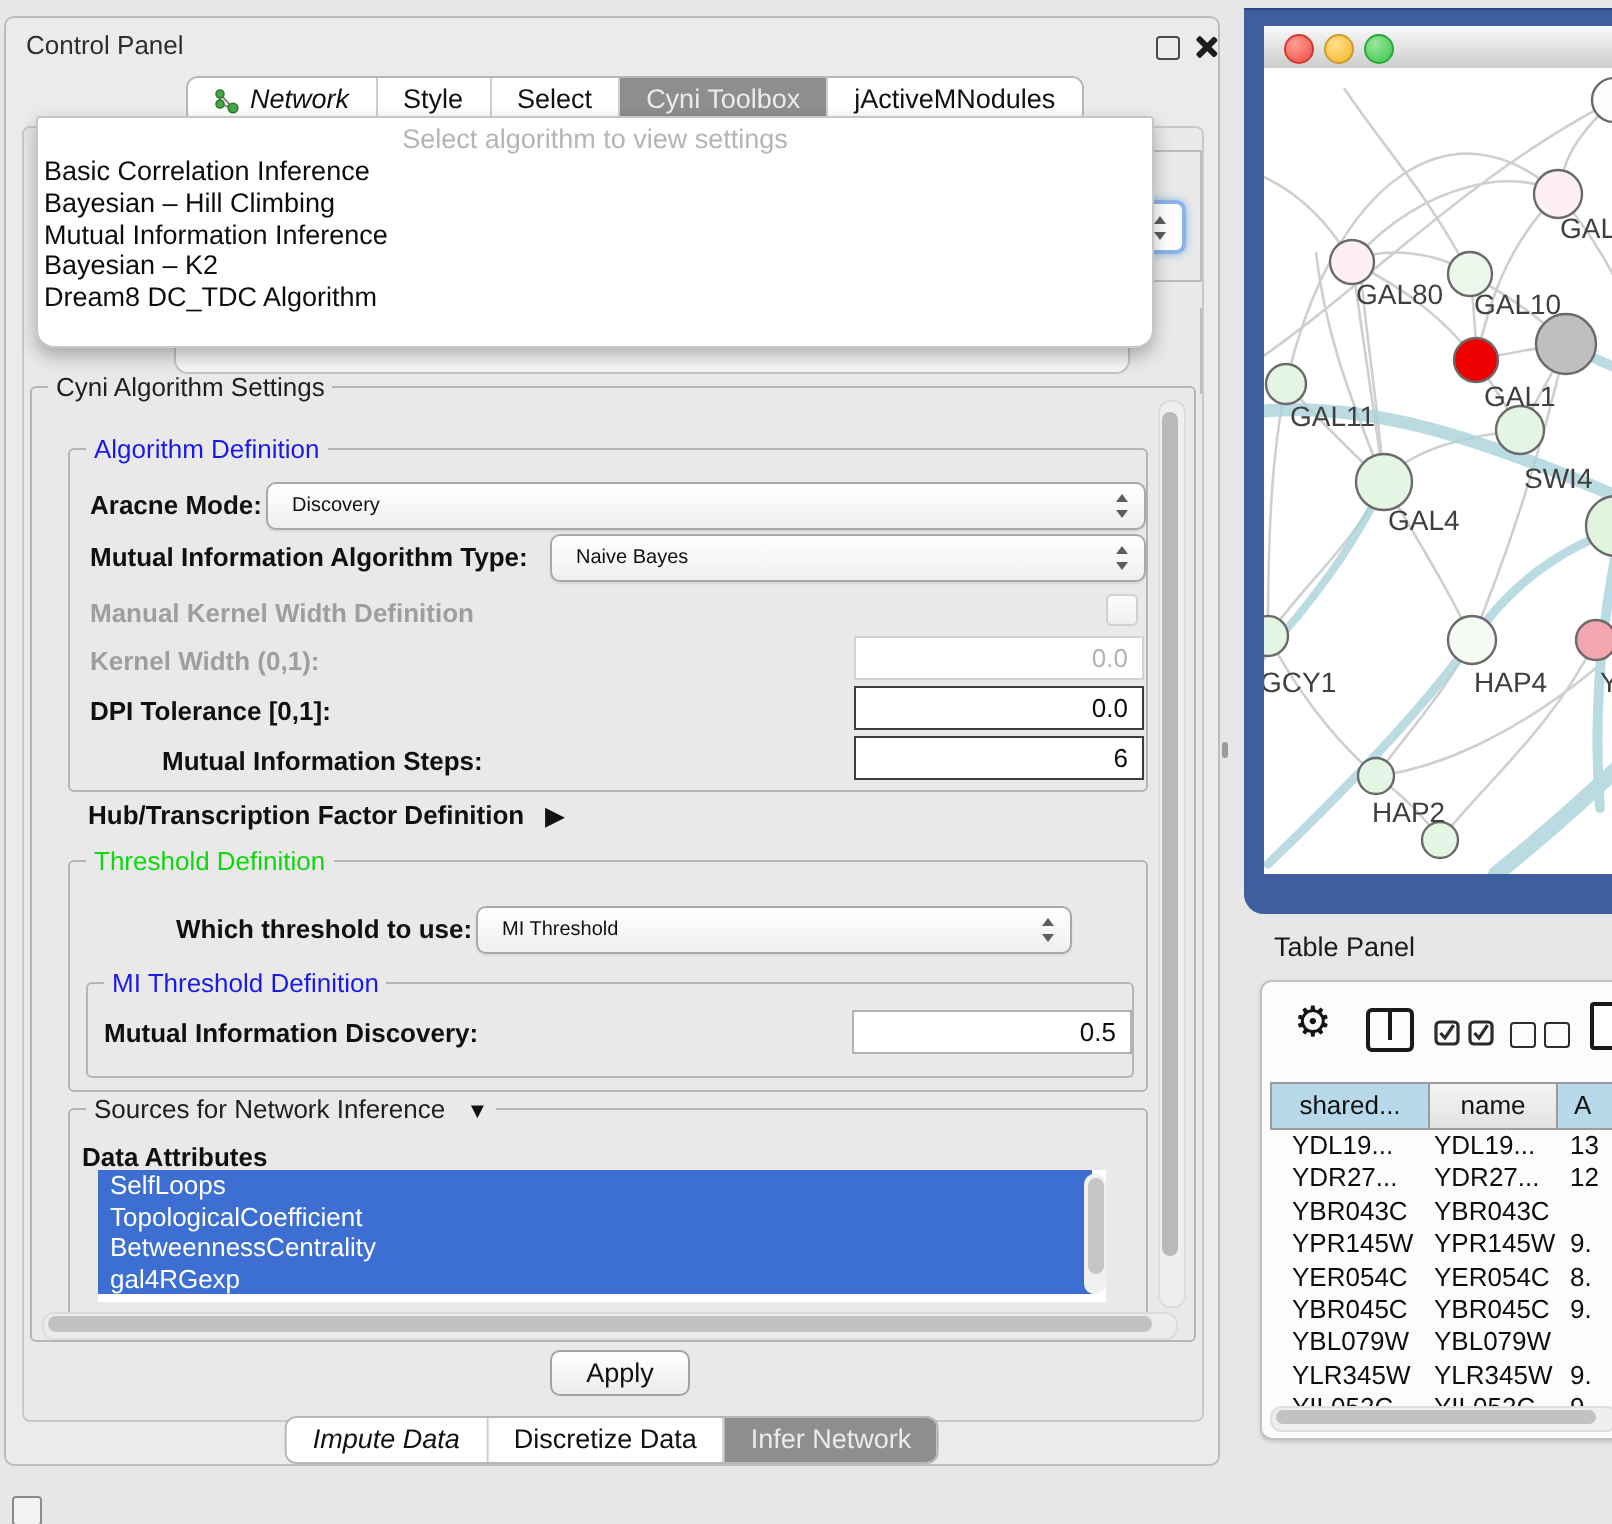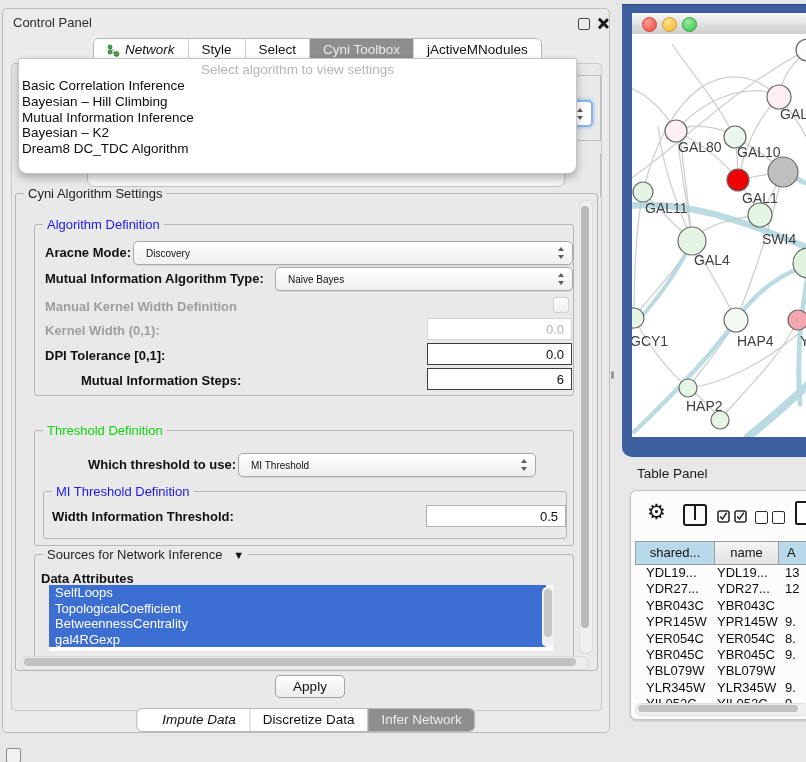--- a/index.html
+++ b/index.html
@@ -10,21 +10,21 @@
   .cp{position:absolute;left:2px;top:8px;width:606px;height:723px;background:#ebebeb;
       border:1px solid #bdbdbd;border-radius:5px;}
   .cp-title{position:absolute;left:10px;top:6px;font-size:13px;color:#2d2d2d;}
   .cp-float{position:absolute;left:575px;top:9px;width:10px;height:10px;border:1.5px solid #4a4a4a;border-radius:2px;}
   .cp-close{position:absolute;left:594px;top:9px;width:11px;height:11px;}
   .cp-close::before,.cp-close::after{content:"";position:absolute;left:5px;top:-1px;width:2.5px;height:13px;background:#1d1d1d;border-radius:1px;}
   .cp-close::before{transform:rotate(45deg);} .cp-close::after{transform:rotate(-45deg);}
 
   .tabbar{position:absolute;display:flex;background:#ffffff;border:1px solid #b6b6b6;border-radius:6px;overflow:hidden;height:22px;}
   .tabbar.top{left:90px;top:29px;}
-  .tabbar.bottom{left:50%;transform:translateX(-50%);top:699px;padding-left:12px;}
+  .tabbar.bottom{left:50%;transform:translateX(-50%);top:699px;}
   .tab{display:flex;align-items:center;gap:5px;padding:0 13px;font-size:13.5px;color:#111;
        line-height:22px;border-left:1px solid #cfcfcf;background:#fff;white-space:nowrap;}
   .tab:first-child{border-left:none;font-style:italic;}
   .tab.sel{background:#8e8e8e;color:#ebebeb;}
 
   .content{position:absolute;left:8px;top:54px;width:589px;height:646px;background:#e9e9e9;
            border:1px solid #c9c9c9;border-radius:4px;}
 
   
   .frag-combo{position:absolute;left:498px;top:91px;width:88px;height:23px;background:#fff;
@@ -221,36 +221,40 @@
         <div class="field dark" style="left:392px;top:118px;width:143px;">
           <span class="fv">0.0</span>
         </div>
 
         <span class="lbl" style="left:10px;top:148px;margin-left:36px;">Mutual Information Steps:</span>
         <div class="field dark" style="left:392px;top:143px;width:143px;">
           <span class="fv">6</span>
         </div>
       </div>
 
+      <div class="hub-row" style="left:28px;top:206px;">
+        <span>Hub/Transcription Factor Definition</span>
+        <span class="tri">▶</span>
+      </div>
 
       <div class="grp" style="left:18px;top:236px;width:538px;height:114px;">
         <span class="gt green">Threshold Definition</span>
 
         <span class="lbl" style="left:53px;top:26px;">Which threshold to use:</span>
         <div class="combo" style="left:203px;top:22px;width:296px;">
           <span class="ct">MI Threshold</span>
           <div class="arrs">
               <i class="up"></i>
               <i class="dn"></i>
             </div>
         </div>
 
         <div class="grp" style="left:8px;top:60px;width:522px;height:46px;">
           <span class="gt blue">MI Threshold Definition</span>
-          <span class="lbl" style="left:8px;top:17px;">Width Information Threshold:</span>
+          <span class="lbl" style="left:8px;top:17px;">Mutual Information Discovery:</span>
           <div class="field" style="left:382px;top:13px;width:138px;">
             <span class="fv">0.5</span>
           </div>
         </div>
       </div>
 
       <div class="grp" style="left:18px;top:360px;width:538px;height:110px;">
         <span class="gt">
           <span>Sources for Network Inference</span>
           <span class="tri" style="font-size:11px;">▼</span>

